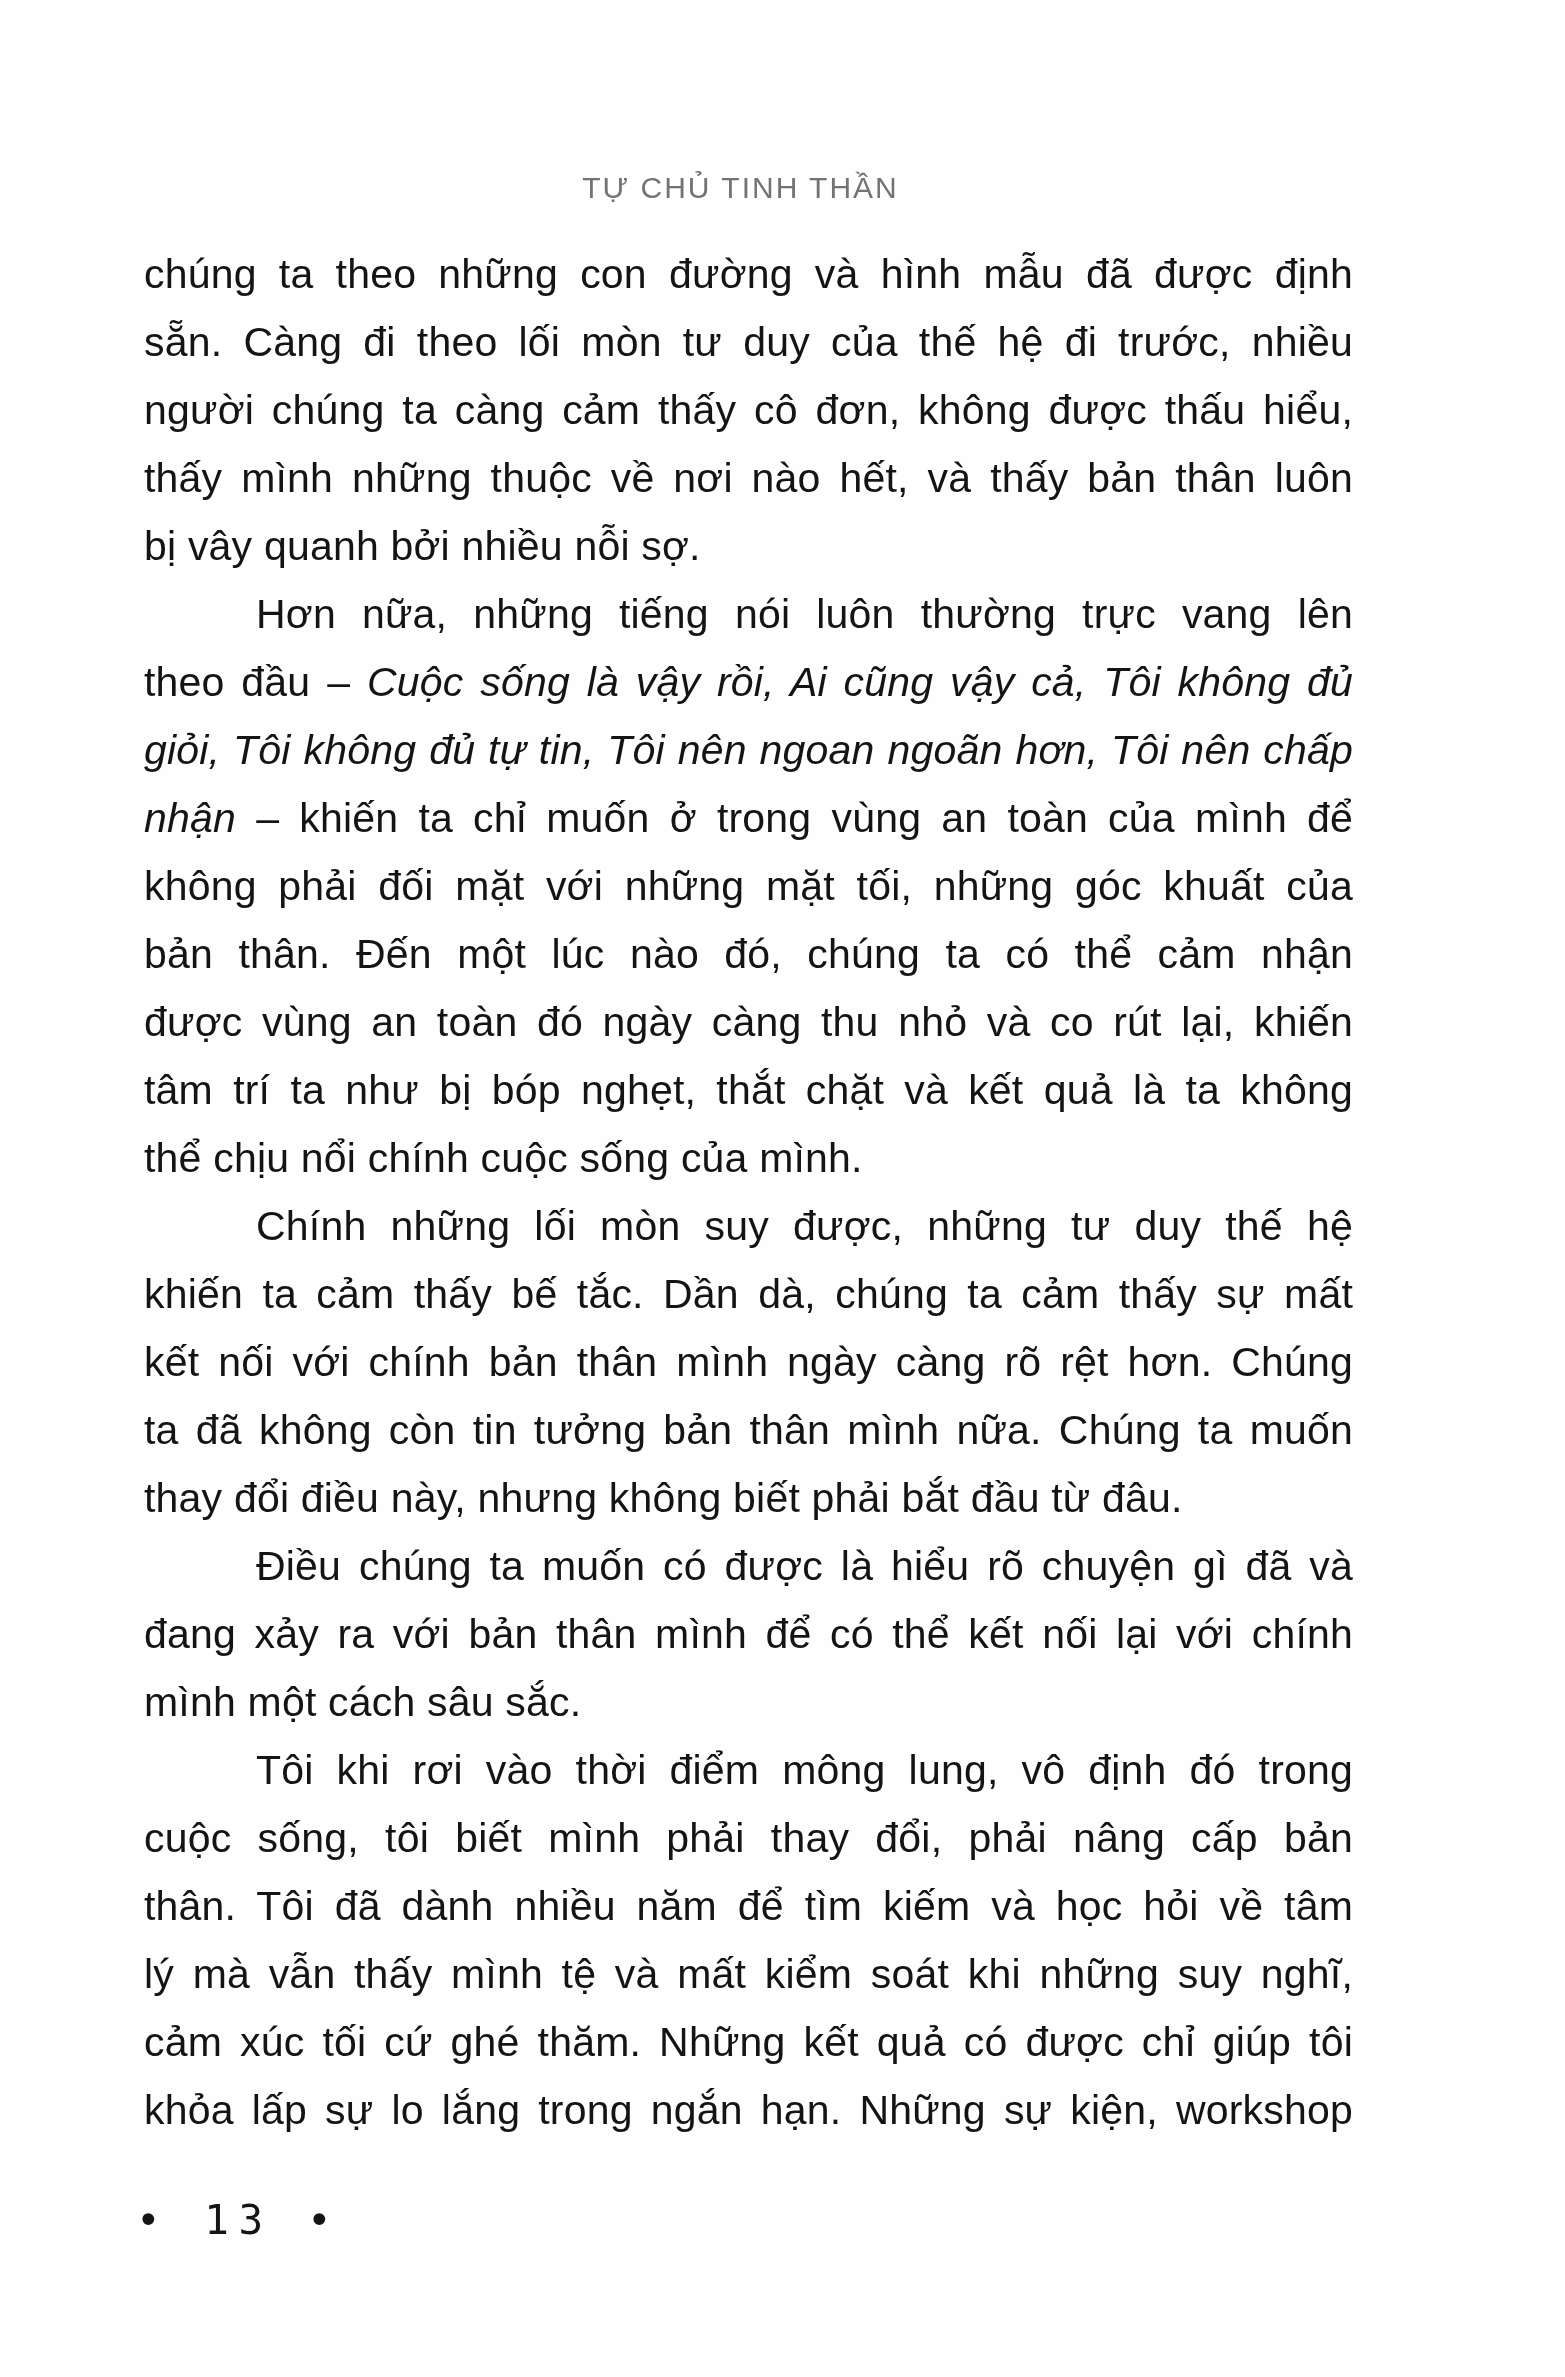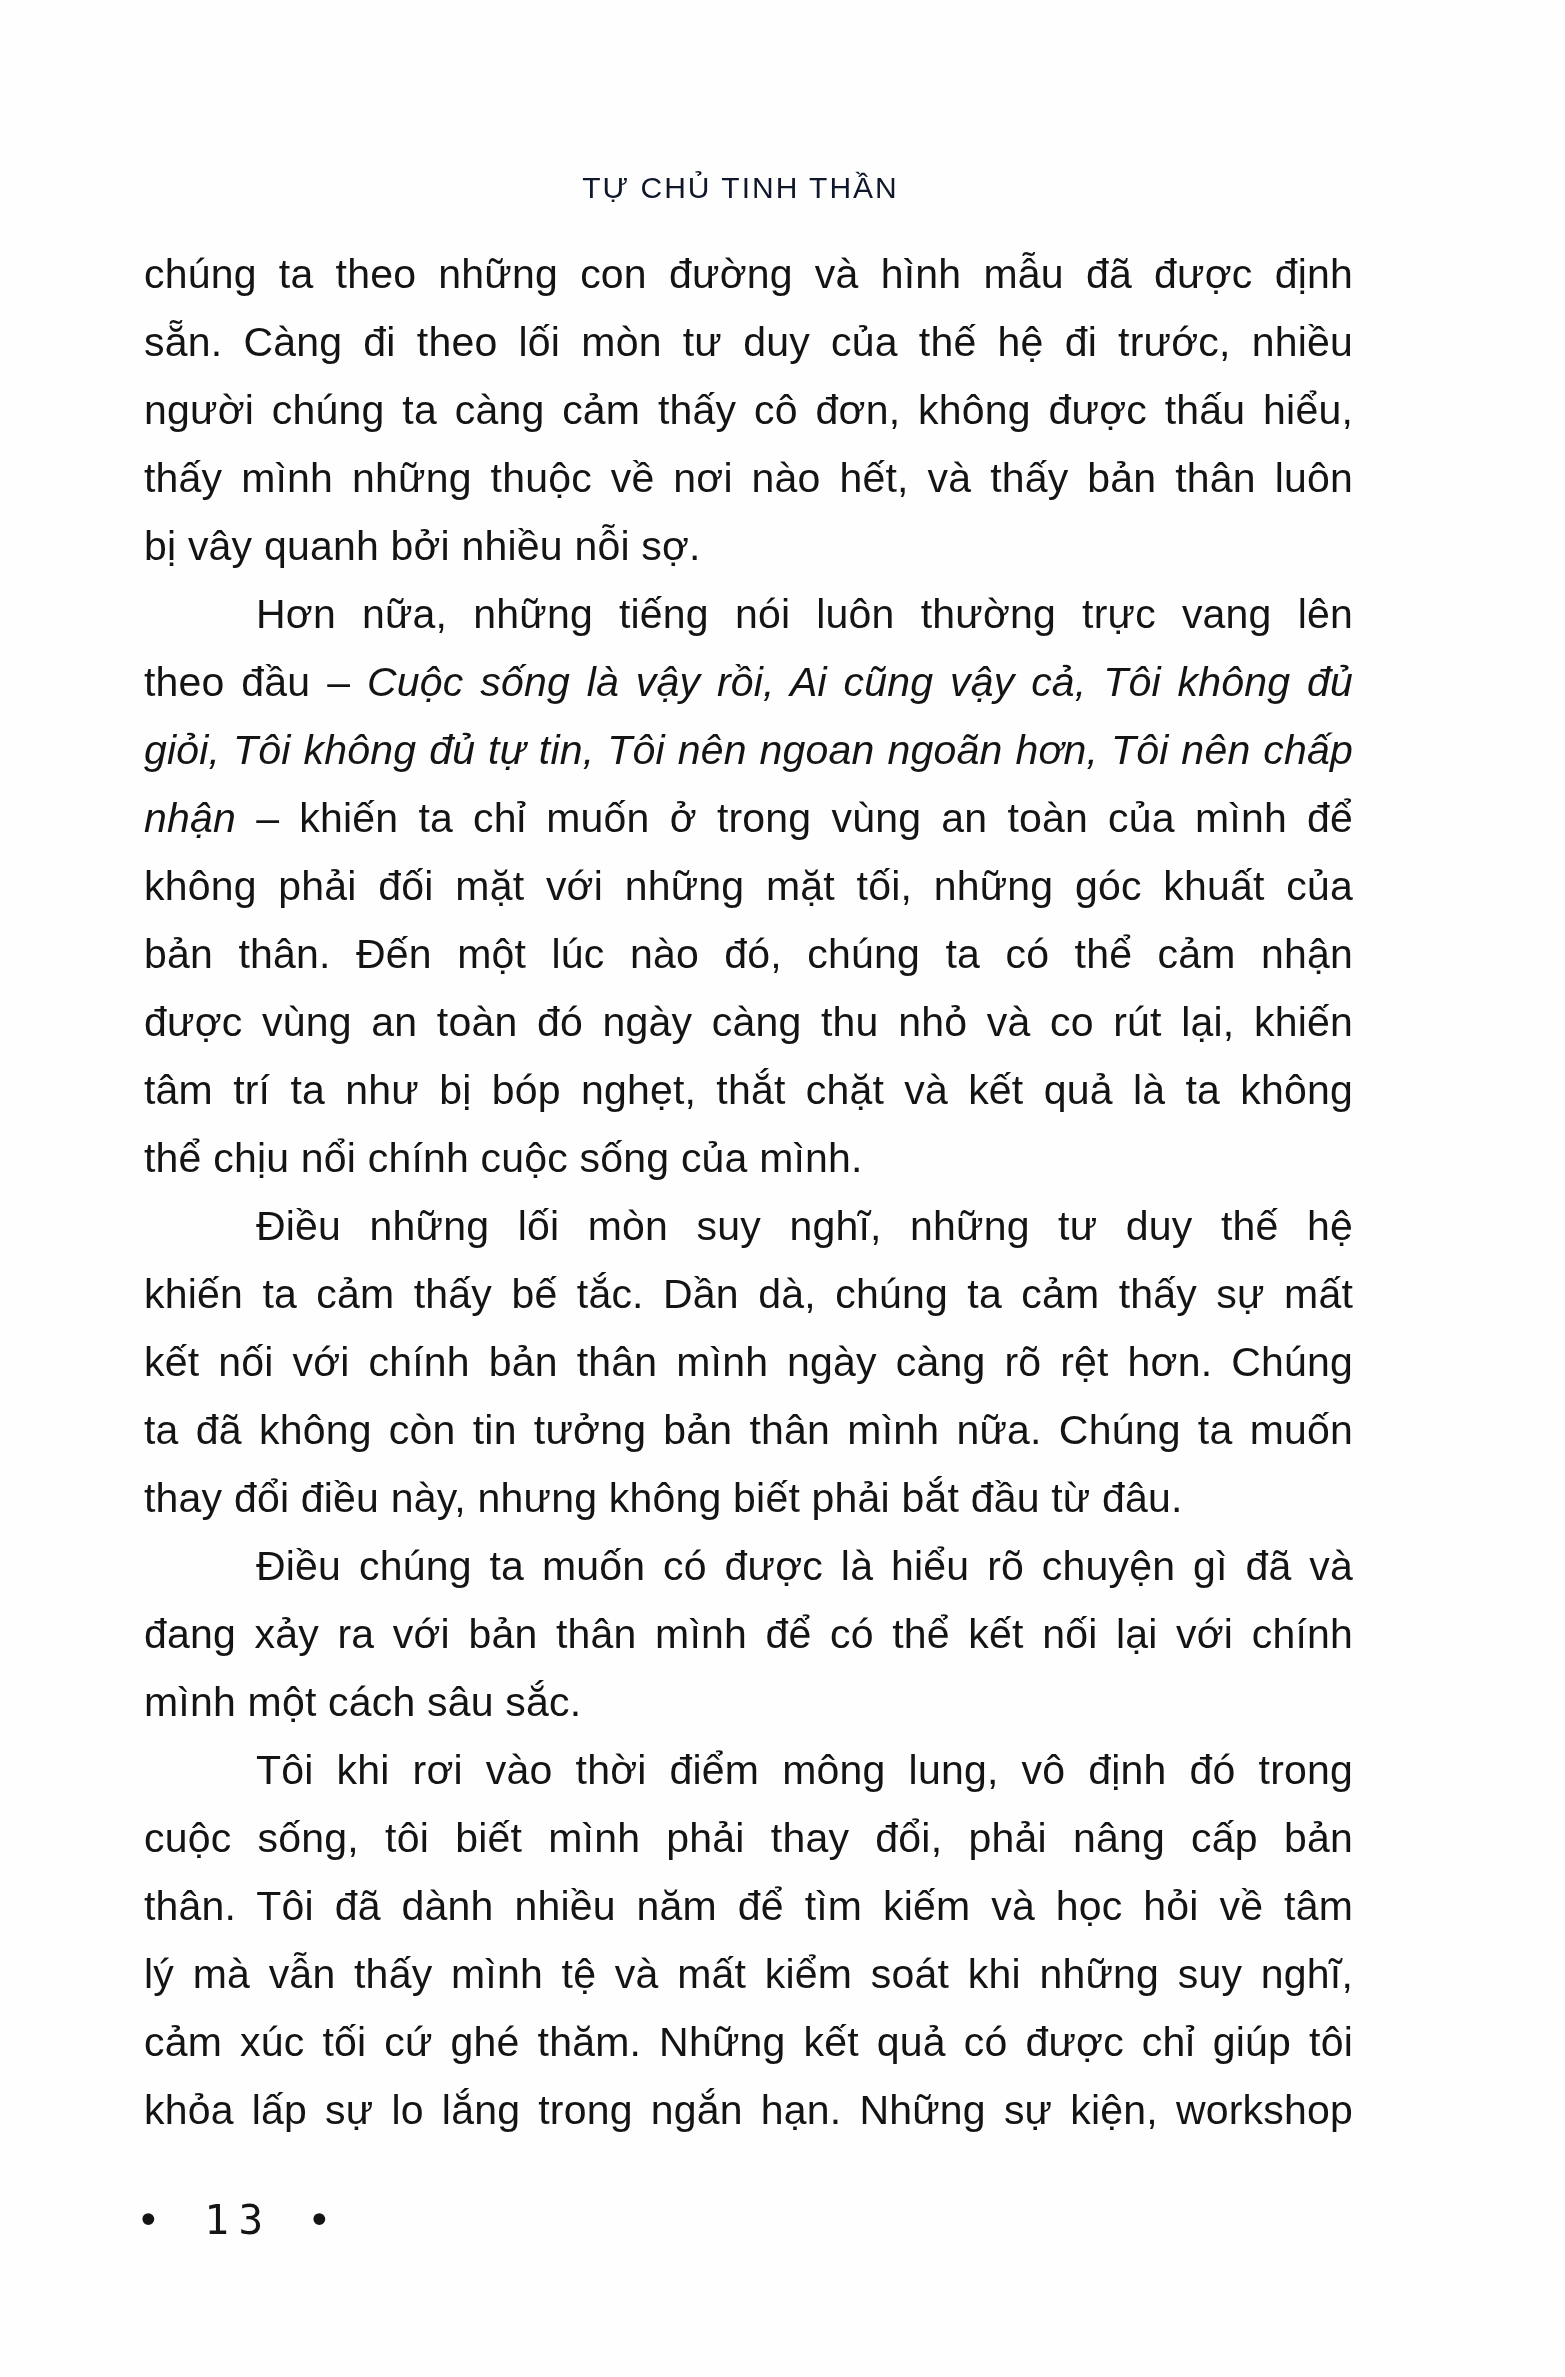--- a/index.html
+++ b/index.html
@@ -17,21 +17,21 @@
     color: #161616;
   }
   .running-header {
     position: absolute;
     left: 136px;
     top: 171px;
     width: 1209px;
     text-align: center;
     font-size: 30px;
     letter-spacing: 2px;
-    color: #0f172a;
+    color: #737373;
     white-space: nowrap;
   }
   .body-text {
     position: absolute;
     left: 136px;
     top: 240px;
     width: 1209px;
     font-size: 41px;
     line-height: 68px;
     letter-spacing: 0.2px;
@@ -82,21 +82,21 @@
       <div class="line left"><span>bị vây quanh bởi nhiều nỗi sợ.</span></div>
       <div class="line indent"><span>Hơn nữa, những tiếng nói luôn thường trực vang lên</span></div>
       <div class="line"><span>theo đầu – </span><span class="it">Cuộc sống là vậy rồi, Ai cũng vậy cả, Tôi không đủ</span></div>
       <div class="line"><span class="it">giỏi, Tôi không đủ tự tin, Tôi nên ngoan ngoãn hơn, Tôi nên chấp</span></div>
       <div class="line"><span class="it">nhận</span><span> – khiến ta chỉ muốn ở trong vùng an toàn của mình để</span></div>
       <div class="line"><span>không phải đối mặt với những mặt tối, những góc khuất của</span></div>
       <div class="line"><span>bản thân. Đến một lúc nào đó, chúng ta có thể cảm nhận</span></div>
       <div class="line"><span>được vùng an toàn đó ngày càng thu nhỏ và co rút lại, khiến</span></div>
       <div class="line"><span>tâm trí ta như bị bóp nghẹt, thắt chặt và kết quả là ta không</span></div>
       <div class="line left"><span>thể chịu nổi chính cuộc sống của mình.</span></div>
-      <div class="line indent"><span>Điều những lối mòn suy nghĩ, những tư duy thế hệ</span></div>
+      <div class="line indent"><span>Chính những lối mòn suy được, những tư duy thế hệ</span></div>
       <div class="line"><span>khiến ta cảm thấy bế tắc. Dần dà, chúng ta cảm thấy sự mất</span></div>
       <div class="line"><span>kết nối với chính bản thân mình ngày càng rõ rệt hơn. Chúng</span></div>
       <div class="line"><span>ta đã không còn tin tưởng bản thân mình nữa. Chúng ta muốn</span></div>
       <div class="line left"><span>thay đổi điều này, nhưng không biết phải bắt đầu từ đâu.</span></div>
       <div class="line indent"><span>Điều chúng ta muốn có được là hiểu rõ chuyện gì đã và</span></div>
       <div class="line"><span>đang xảy ra với bản thân mình để có thể kết nối lại với chính</span></div>
       <div class="line left"><span>mình một cách sâu sắc.</span></div>
       <div class="line indent"><span>Tôi khi rơi vào thời điểm mông lung, vô định đó trong</span></div>
       <div class="line"><span>cuộc sống, tôi biết mình phải thay đổi, phải nâng cấp bản</span></div>
       <div class="line"><span>thân. Tôi đã dành nhiều năm để tìm kiếm và học hỏi về tâm</span></div>

